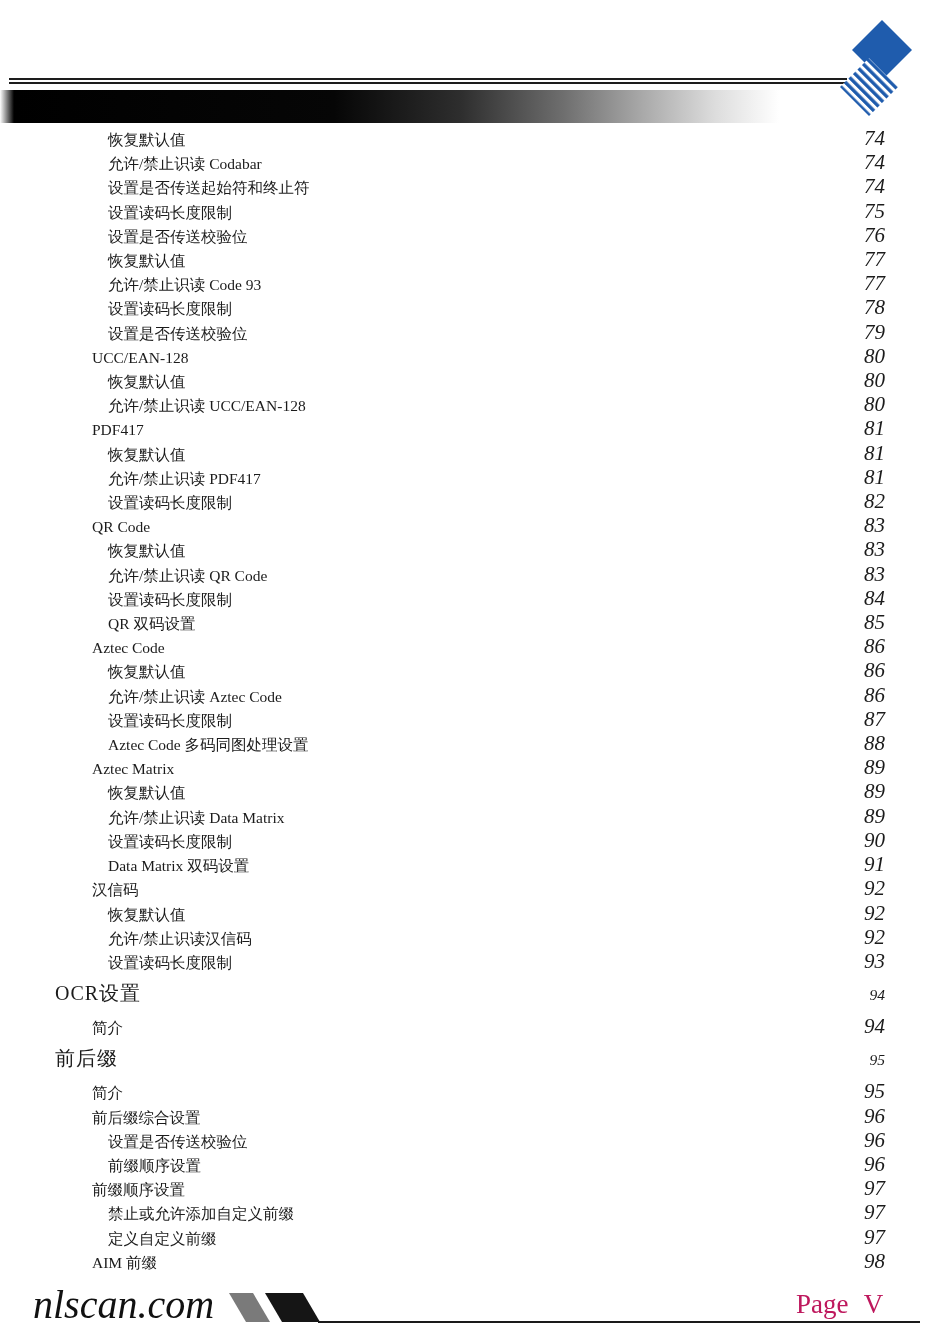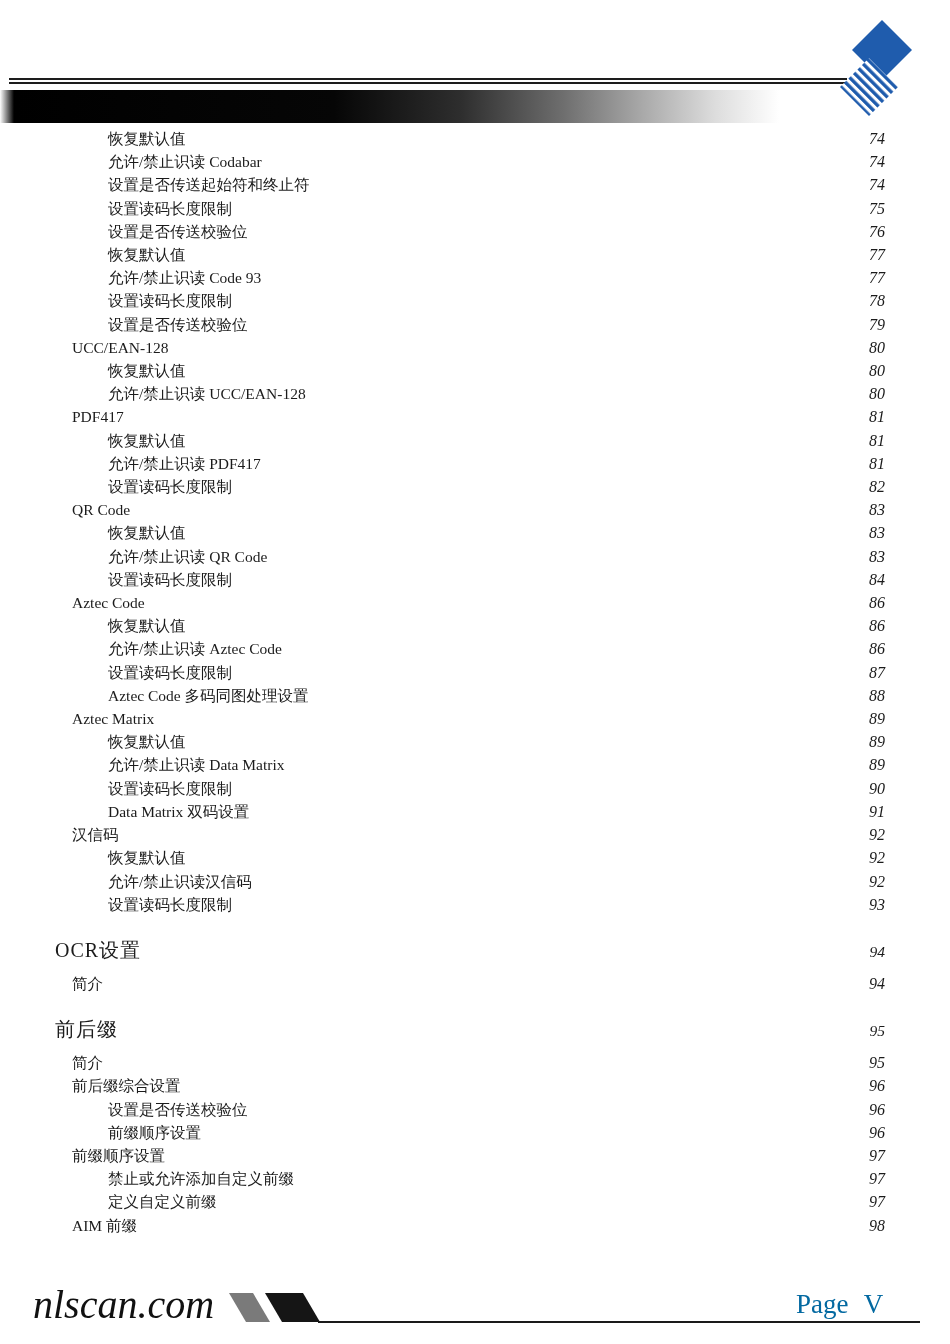--- a/index.html
+++ b/index.html
@@ -37,29 +37,29 @@
   .toc {
     position: absolute; left: 0; top: 127px;
     width: 885px;
   }
   .row {
     display: flex; justify-content: space-between; align-items: baseline;
     line-height: 23.2px; font-size: 15.5px;
     white-space: nowrap;
   }
   .row .pg {
-    font-style: italic; font-size: 16px;
+    font-style: italic; font-size: 21px;
     padding-left: 10px;
   }
   .row.l3 { padding-left: 108px; }
-  .row.l2 { padding-left: 72px; }
+  .row.l2 { padding-left: 92px; }
   .row.l1 {
     padding-left: 55px;
     font-size: 20px; line-height: 27px;
-    margin-top: 21px; margin-bottom: 7px;
+    margin-top: 6px; margin-bottom: 7px;
     letter-spacing: 1px;
   }
   .row.l1 .pg { font-size: 15.5px; letter-spacing: 0; }
 
   
   .footer-site {
     position: absolute; left: 33px; top: 1287px;
     font-size: 40px; line-height: 36px;
     color: #111111;
     font-style: italic;
@@ -70,21 +70,21 @@
   }
   .footer-rule {
     position: absolute; left: 318px; top: 1320.5px;
     width: 602px; height: 2.5px;
     background: #1a1a1a;
   }
   .footer-page {
     position: absolute; left: 796px; top: 1291px;
     font-size: 27px; line-height: 27px;
     word-spacing: 9px;
-    color: #0369a1;
+    color: #be185d;
   }
 </style>
 </head>
 <body>
 
 <div class="page">
 
   <div class="top-rule"></div>
 
   <svg class="logo" viewBox="0 0 78 104" aria-hidden="true">
@@ -174,20 +174,24 @@
         <span class="pg">83</span>
       </div>
       <div class="row l3">
         <span class="lbl">允许/禁止识读 QR Code</span>
         <span class="pg">83</span>
       </div>
       <div class="row l3">
         <span class="lbl">设置读码长度限制</span>
         <span class="pg">84</span>
       </div>
+      <div class="row l3">
+        <span class="lbl">QR 双码设置</span>
+        <span class="pg">85</span>
+      </div>
       <div class="row l2">
         <span class="lbl">Aztec Code</span>
         <span class="pg">86</span>
       </div>
       <div class="row l3">
         <span class="lbl">恢复默认值</span>
         <span class="pg">86</span>
       </div>
       <div class="row l3">
         <span class="lbl">允许/禁止识读 Aztec Code</span>

